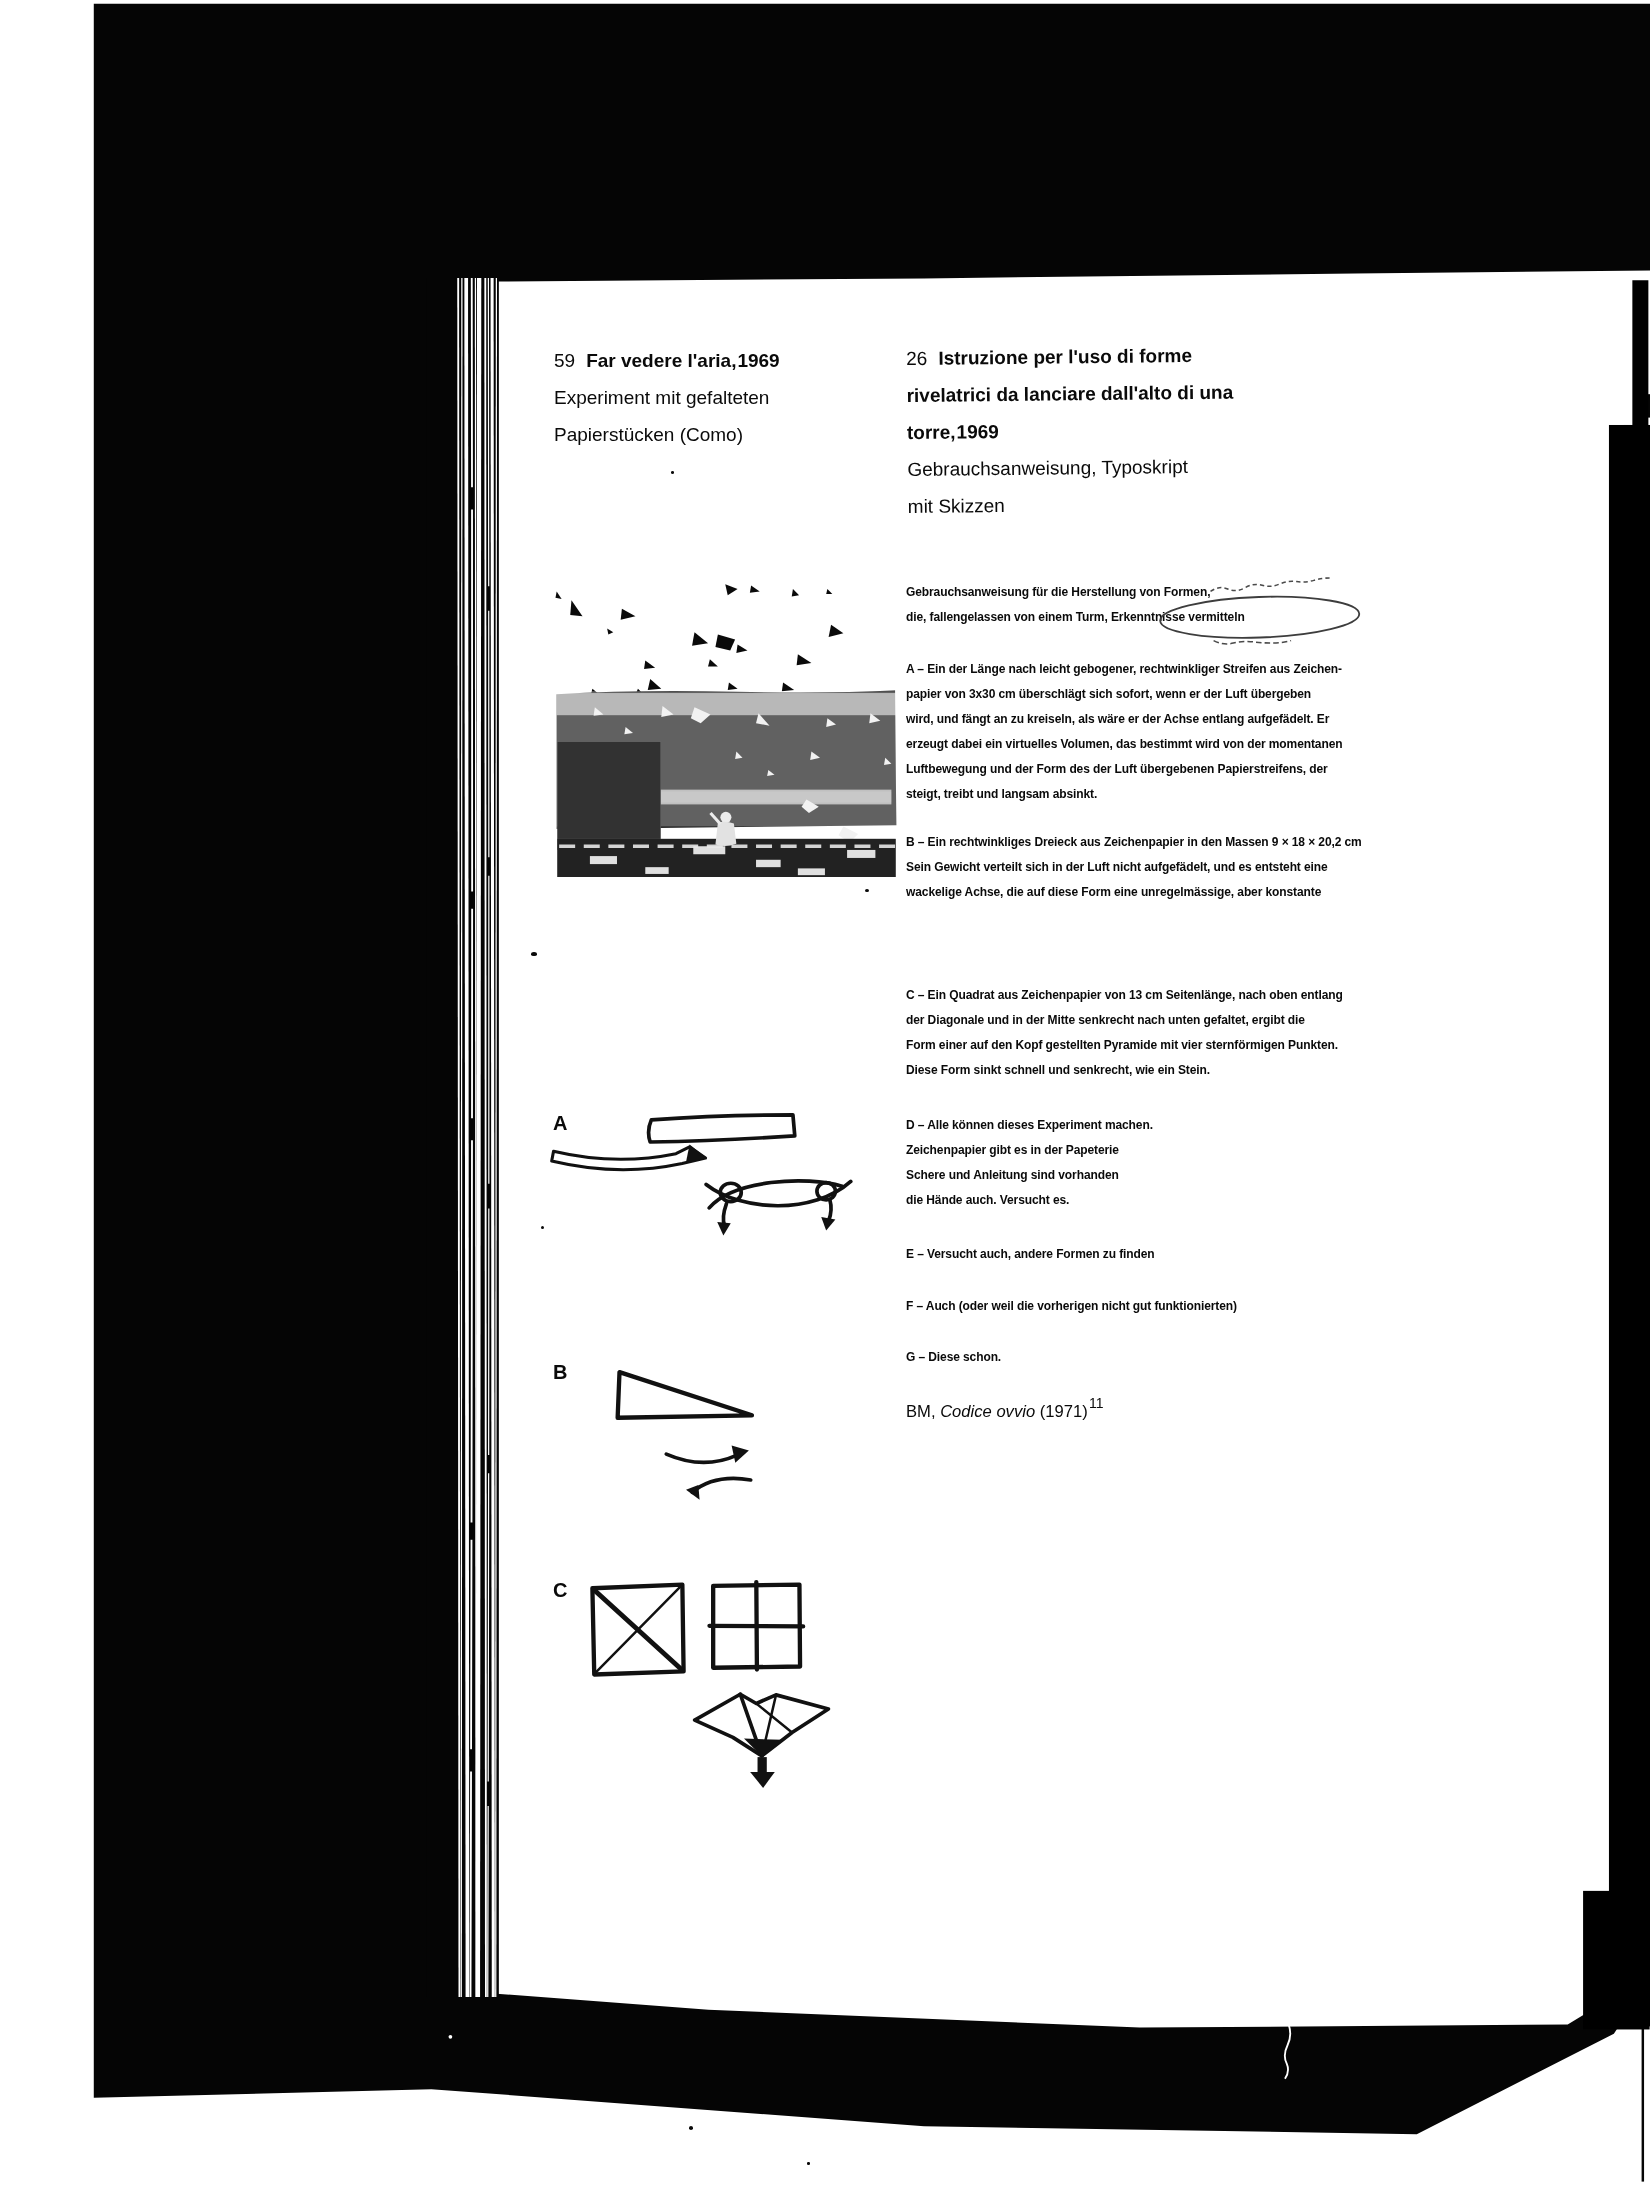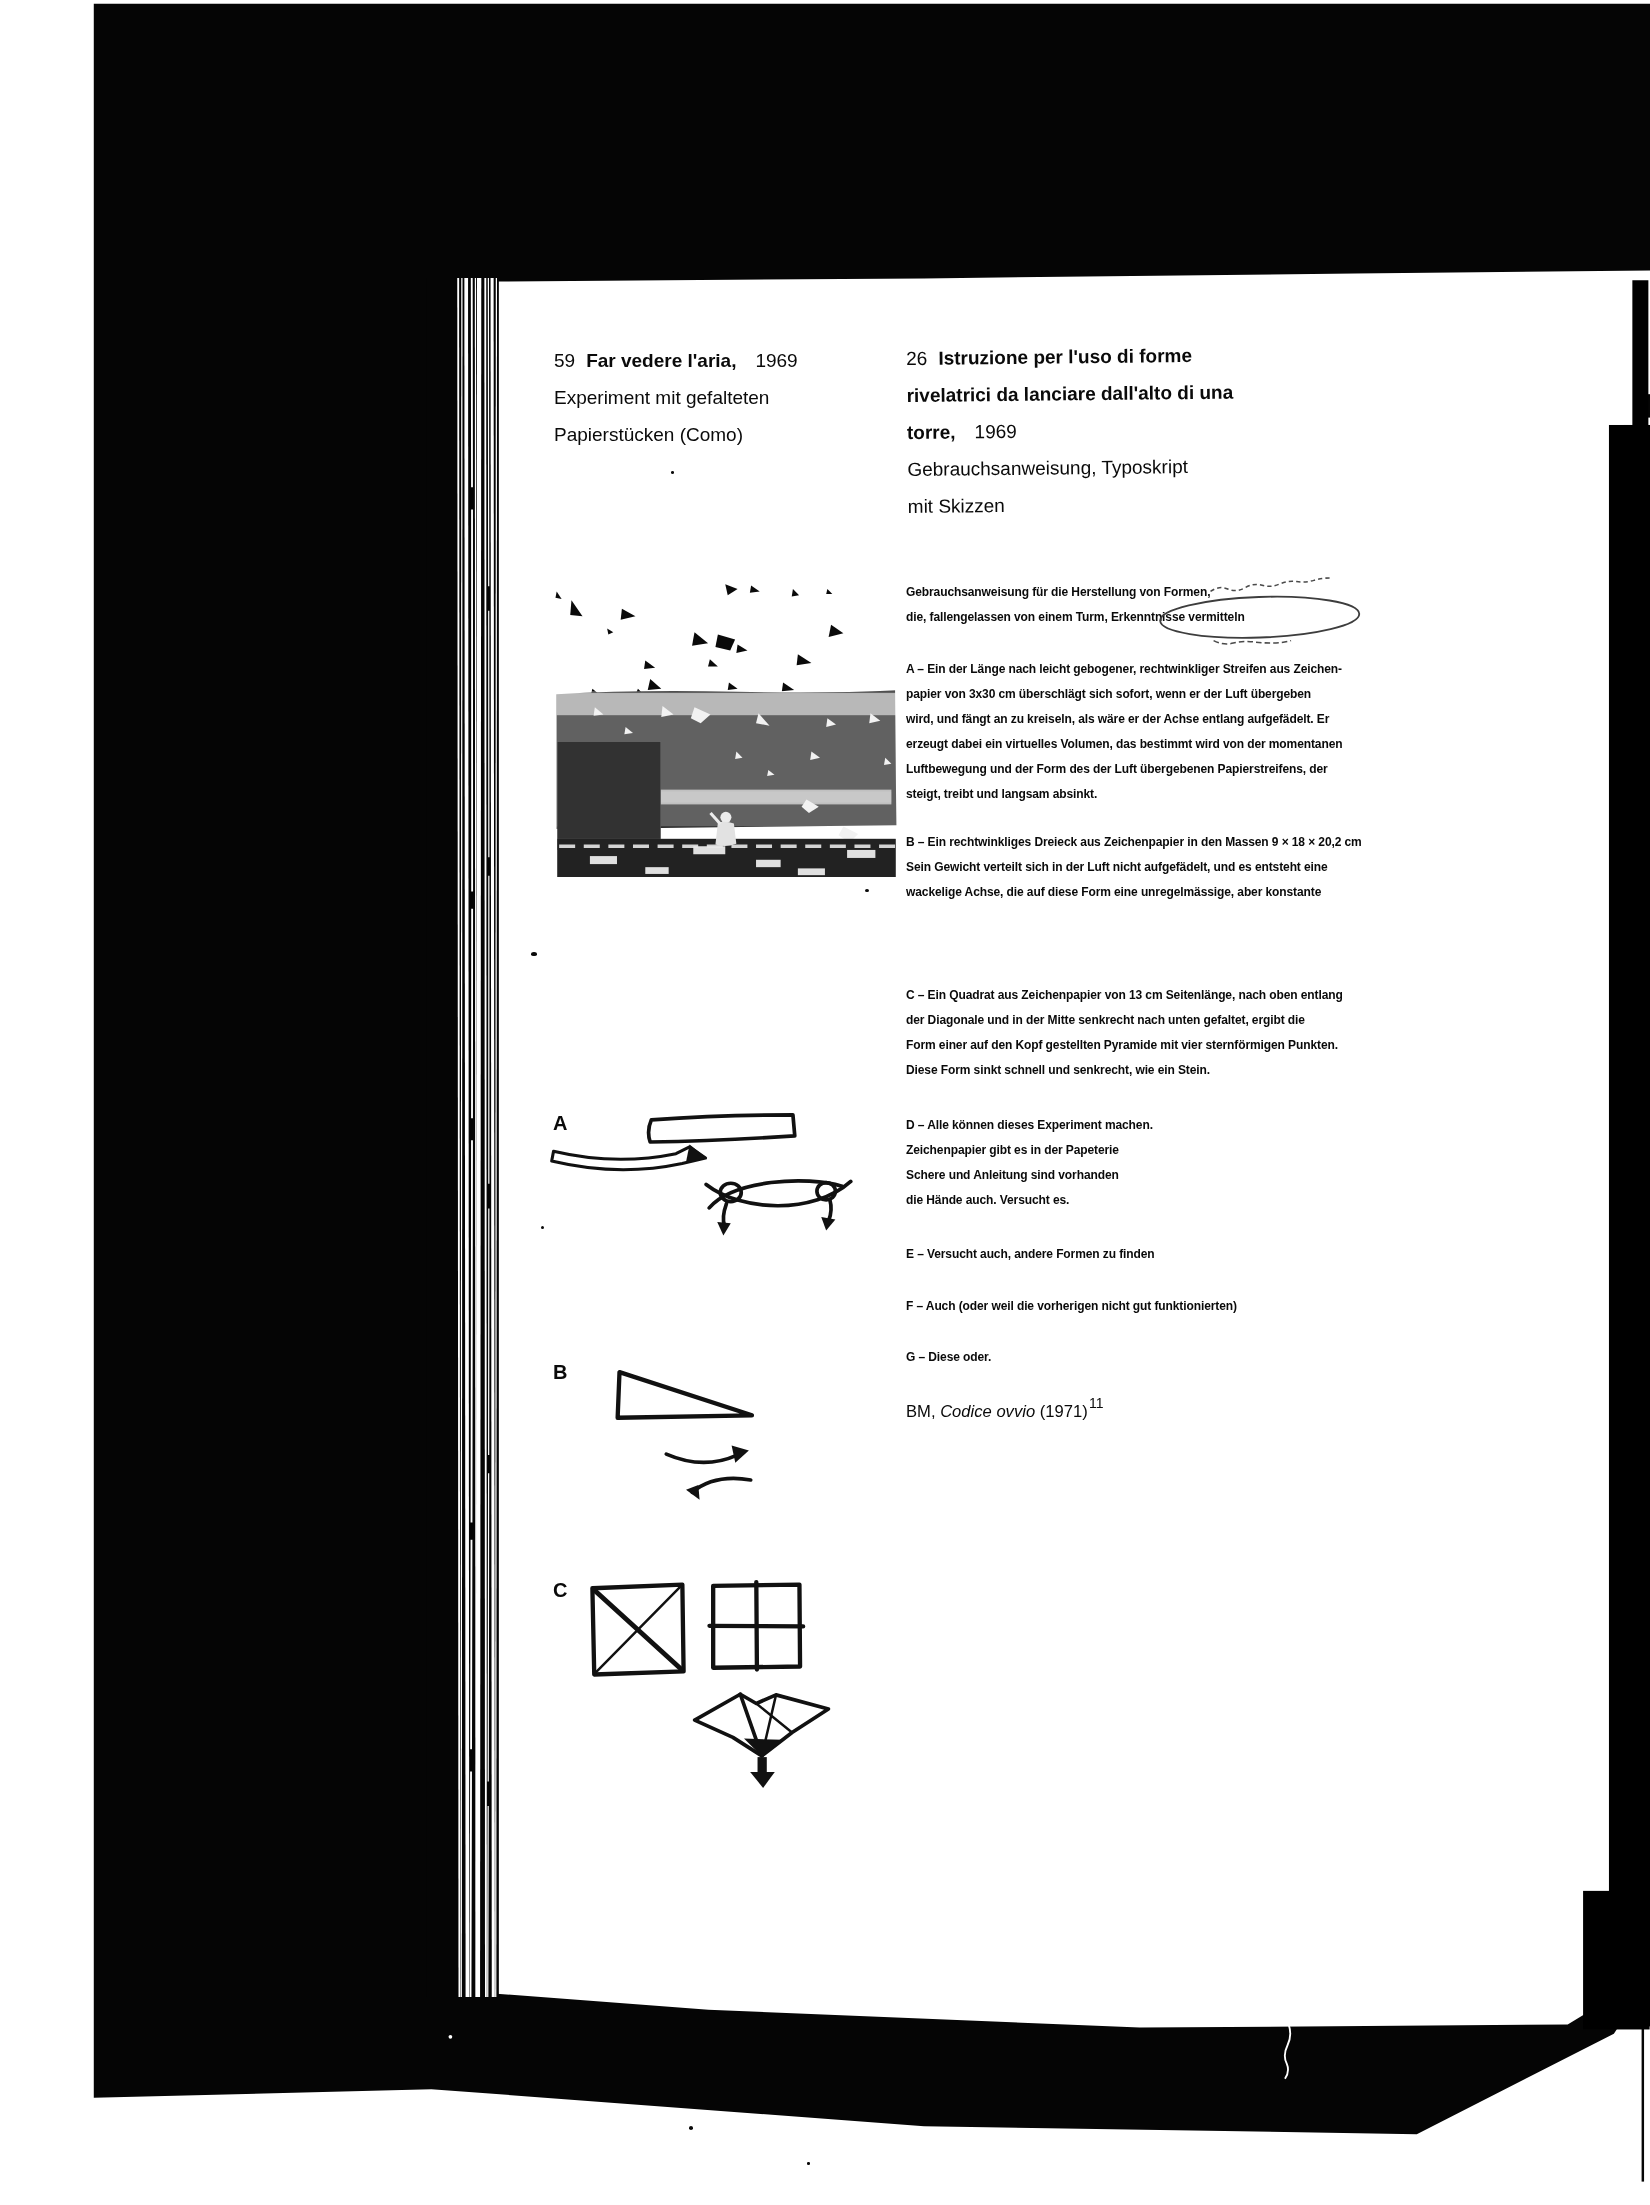--- a/index.html
+++ b/index.html
@@ -6,21 +6,21 @@
   body{
     width:1651px;height:2205px;position:relative;background:#ffffff;
     font-family:"Liberation Sans", sans-serif;color:#0a0a0a;overflow:hidden;
   }
   .abs{position:absolute;}
   svg{display:block;}
   
   .caption{font-size:19px;line-height:37px;font-weight:400;white-space:nowrap;}
   .caption .b{font-weight:700;}
   .caption .num{margin-right:11px;}
-  .caption .yr{margin-left:19px;font-weight:400;}
+  .caption .yr{margin-left:1px;font-weight:700;}
   
   .bodytxt{font-size:12px;line-height:25px;font-weight:700;letter-spacing:-0.1px;white-space:nowrap;}
   .cite{font-size:16.6px;font-weight:400;letter-spacing:0;}
   .cite i{font-style:italic;}
   .cite sup{font-size:14px;position:relative;top:-2.5px;left:1.2px;}
   .sketch-label{font-size:20px;font-weight:700;}
   .speck{position:absolute;background:#0a0a0a;border-radius:50%;}
 </style>
 </head>
 <body>
@@ -251,21 +251,21 @@
   <div>D – Alle können dieses Experiment machen.</div>
   <div>Zeichenpapier gibt es in der Papeterie</div>
   <div>Schere und Anleitung sind vorhanden</div>
   <div>die Hände auch. Versucht es.</div>
 </div>
 
 <div class="abs bodytxt" style="left:906px;top:1242px">E – Versucht auch, andere Formen zu finden</div>
 
 <div class="abs bodytxt" style="left:906px;top:1294px">F – Auch (oder weil die vorherigen nicht gut funktionierten)</div>
 
-<div class="abs bodytxt" style="left:906px;top:1345px">G – Diese oder.</div>
+<div class="abs bodytxt" style="left:906px;top:1345px">G – Diese schon.</div>
 
 <div class="abs cite" style="left:906px;top:1397px">
   <span>BM, </span><i>Codice ovvio</i><span> (1971)</span><sup>11</sup>
 </div>
 
 <div class="abs sketch-label" style="left:553px;top:1112px">A</div>
 <svg class="abs" style="left:548px;top:1106px" width="320" height="136" viewBox="0 0 520 220">
   <g fill="#ffffff" stroke="#111111" stroke-width="6" stroke-linejoin="round" stroke-linecap="round">
     <path d="M168,22 Q280,14 398,14 L401,48 Q280,56 166,58 Q160,40 168,22 Z"></path>
     <path d="M9,73 Q110,97 208,77 L230,66 L256,84 L218,93 Q115,115 6,89 Z" stroke-width="5"></path>

